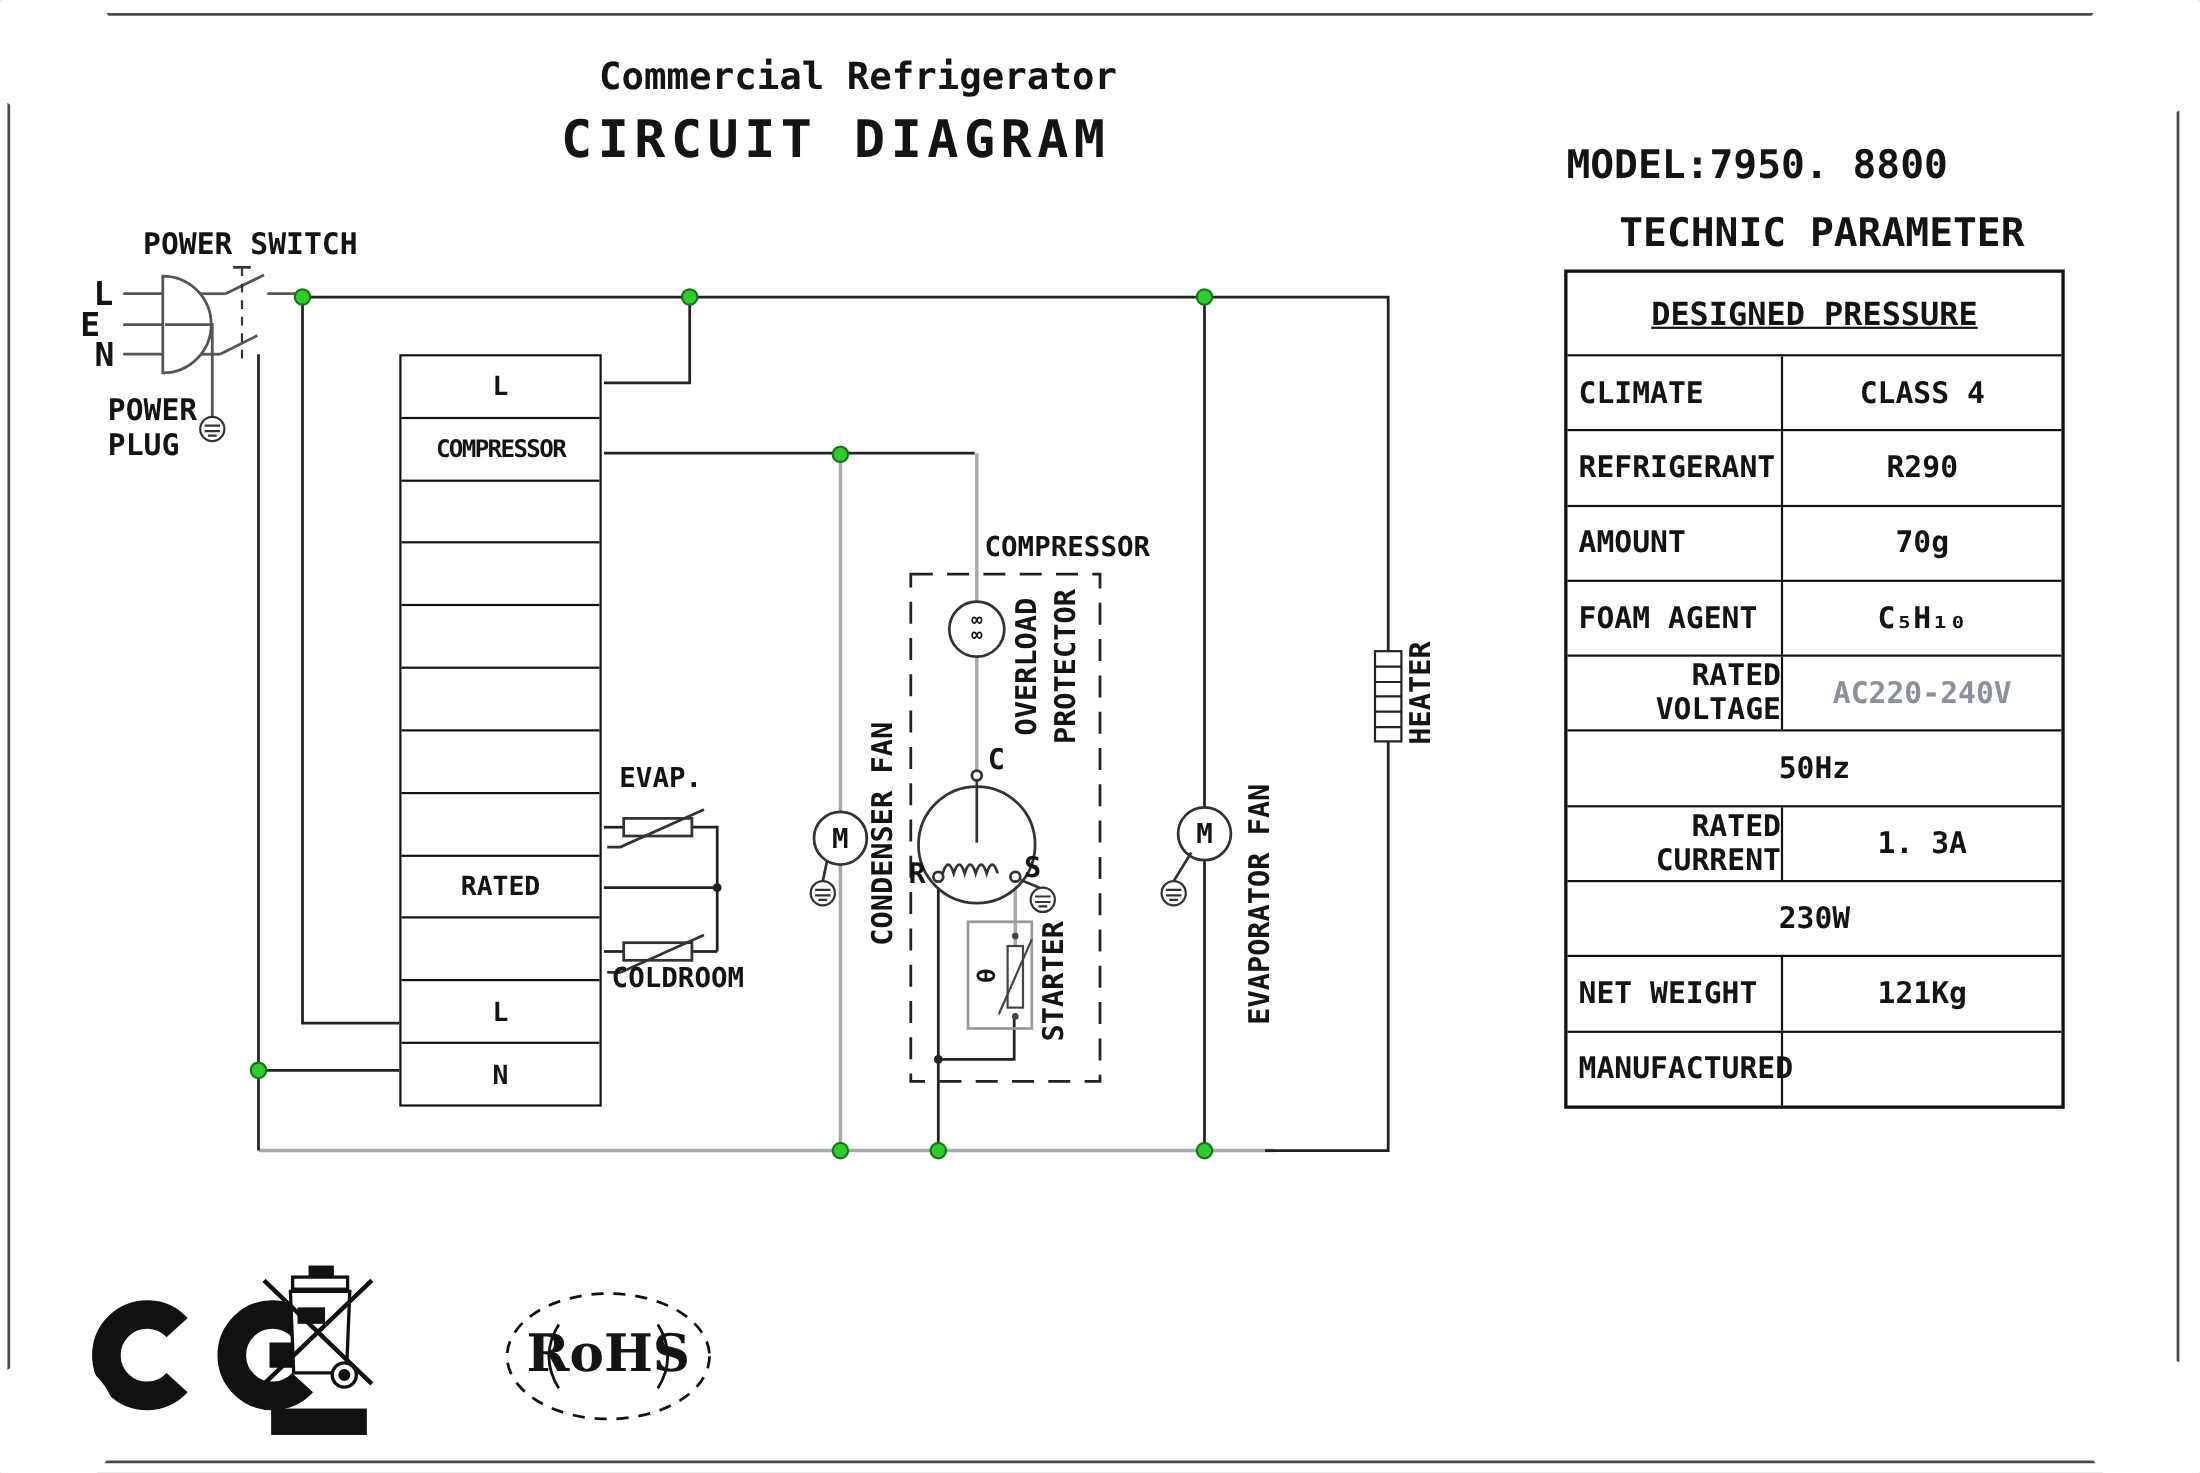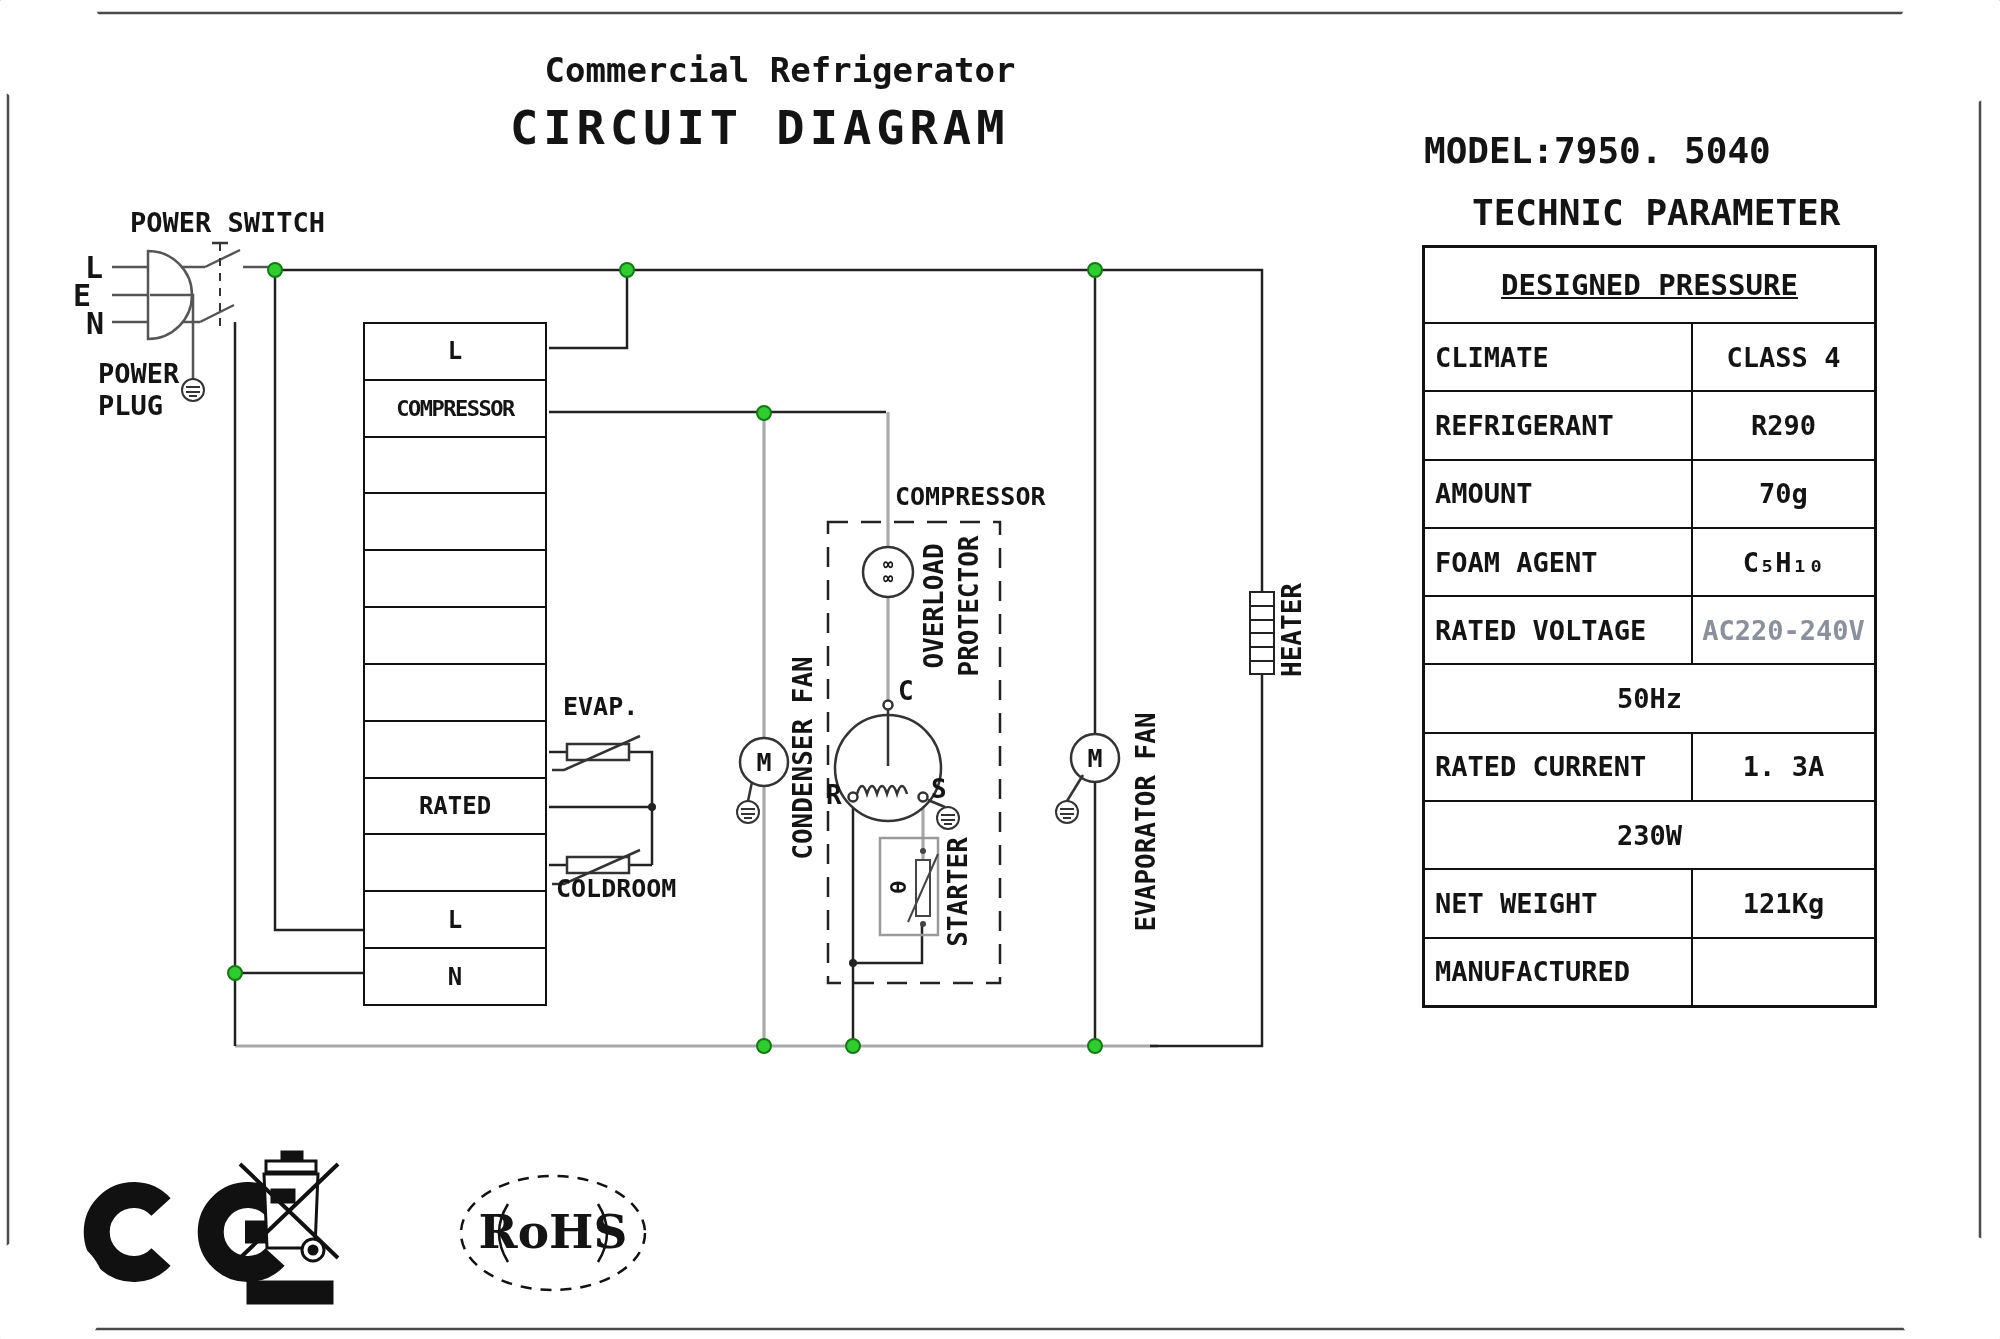--- a/index.html
+++ b/index.html
@@ -22,22 +22,22 @@
   #tblock .trow.cond{font-size:22px;letter-spacing:-1.5px;}
   
   .model{left:1424px;top:130px;font-size:36px;letter-spacing:0px;}
   .subtitle{left:1472px;top:192px;font-size:36px;}
   #ptable{position:absolute;left:1422px;top:245px;width:455px;height:763px;border:3px solid #111;
           box-sizing:border-box;display:flex;flex-direction:column;background:#fff;}
   #ptable .hdr{height:74px;border-bottom:2.5px solid #111;display:flex;align-items:center;justify-content:center;
           font-weight:bold;font-size:29px;text-decoration:underline;}
   #ptable .prow{flex:1;border-bottom:2.5px solid #111;display:flex;box-sizing:border-box;}
   #ptable .prow:last-child{border-bottom:none;}
-  #ptable .pl{width:268px;border-right:2.5px solid #111;display:flex;align-items:center;
-          padding-left:10px;box-sizing:border-box;font-weight:bold;font-size:27px;}
+  #ptable .pl{width:196px;border-right:2.5px solid #111;display:flex;align-items:center;
+          padding-left:10px;box-sizing:border-box;font-weight:bold;font-size:27px;text-align:right;}
   #ptable .pv{flex:1;display:flex;align-items:center;justify-content:center;font-weight:bold;font-size:27px;}
   .grayval{color:#8a909c;}
   
   .corner{position:absolute;width:62px;height:62px;background:#111;}
   .corner:after{content:"";position:absolute;width:124px;height:124px;border-radius:50%;background:#fff;}
   .c-tl{left:0;top:0}.c-tl:after{left:-18px;top:-18px}
   .c-tr{right:0;top:0}.c-tr:after{right:-18px;top:-18px}
   .c-bl{left:0;bottom:0}.c-bl:after{left:-18px;bottom:-18px}
   .c-br{right:0;bottom:0}.c-br:after{right:-18px;bottom:-18px}
   .rohs-text{font-family:"DejaVu Serif",serif;font-weight:600;font-size:47px;}
@@ -240,21 +240,21 @@
 
   <div class="lbl ctr" style="left:764px;top:762px;font-size:25px;">M</div>
   <div class="lbl ctr" style="left:1095px;top:758px;font-size:25px;">M</div>
   <div class="lbl" style="left:898px;top:676px;font-size:26px;">C</div>
   <div class="lbl" style="left:826px;top:780px;font-size:26px;">R</div>
   <div class="lbl" style="left:931px;top:774px;font-size:26px;">S</div>
   <div class="lbl vert" style="left:898px;top:887px;font-size:22px;">θ</div>
   <div class="lbl ctr pre" style="left:888px;top:571px;font-size:17px;line-height:14px;text-align:center;">∞
 ∞</div>
 
-  <div class="lbl model">MODEL:7950. 5040</div>
+  <div class="lbl model">MODEL:7950. 8800</div>
   <div class="lbl subtitle">TECHNIC  PARAMETER</div>
 
   <div id="ptable">
     <div class="hdr">DESIGNED PRESSURE</div>
     <div class="prow">
       <div class="pl">CLIMATE</div>
       <div class="pv">CLASS 4</div>
     </div>
     <div class="prow">
       <div class="pl">REFRIGERANT</div>

